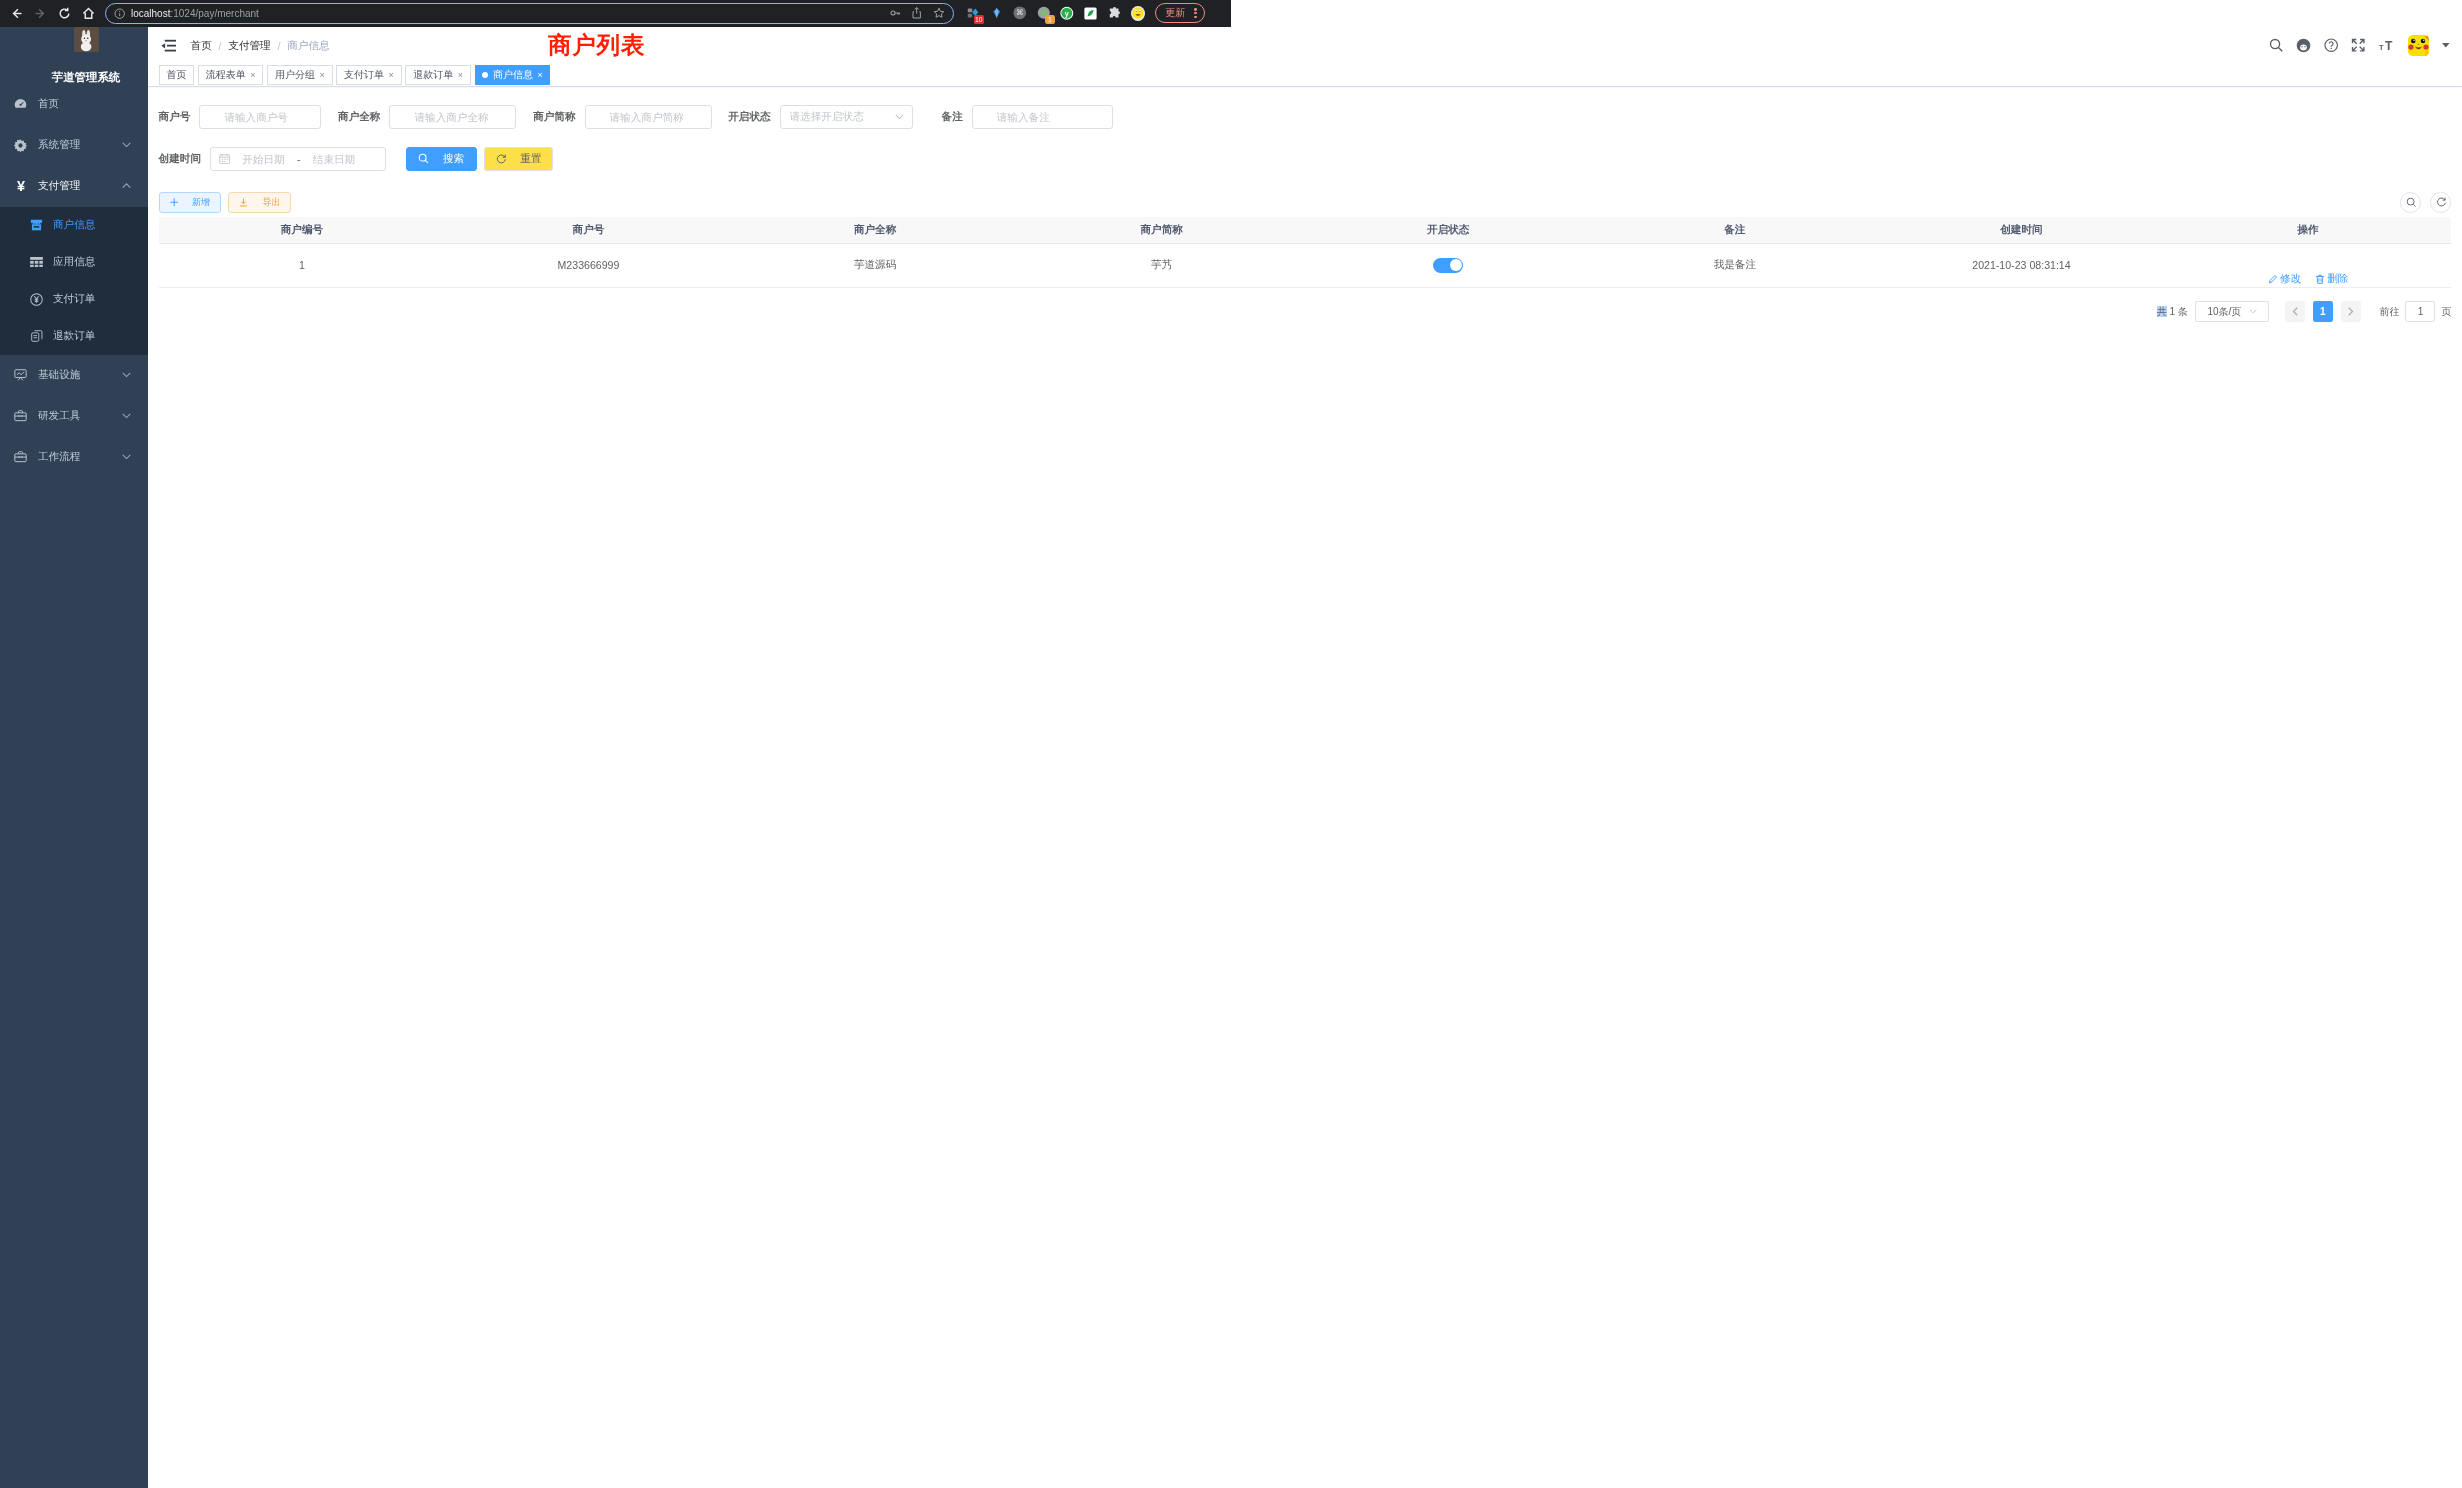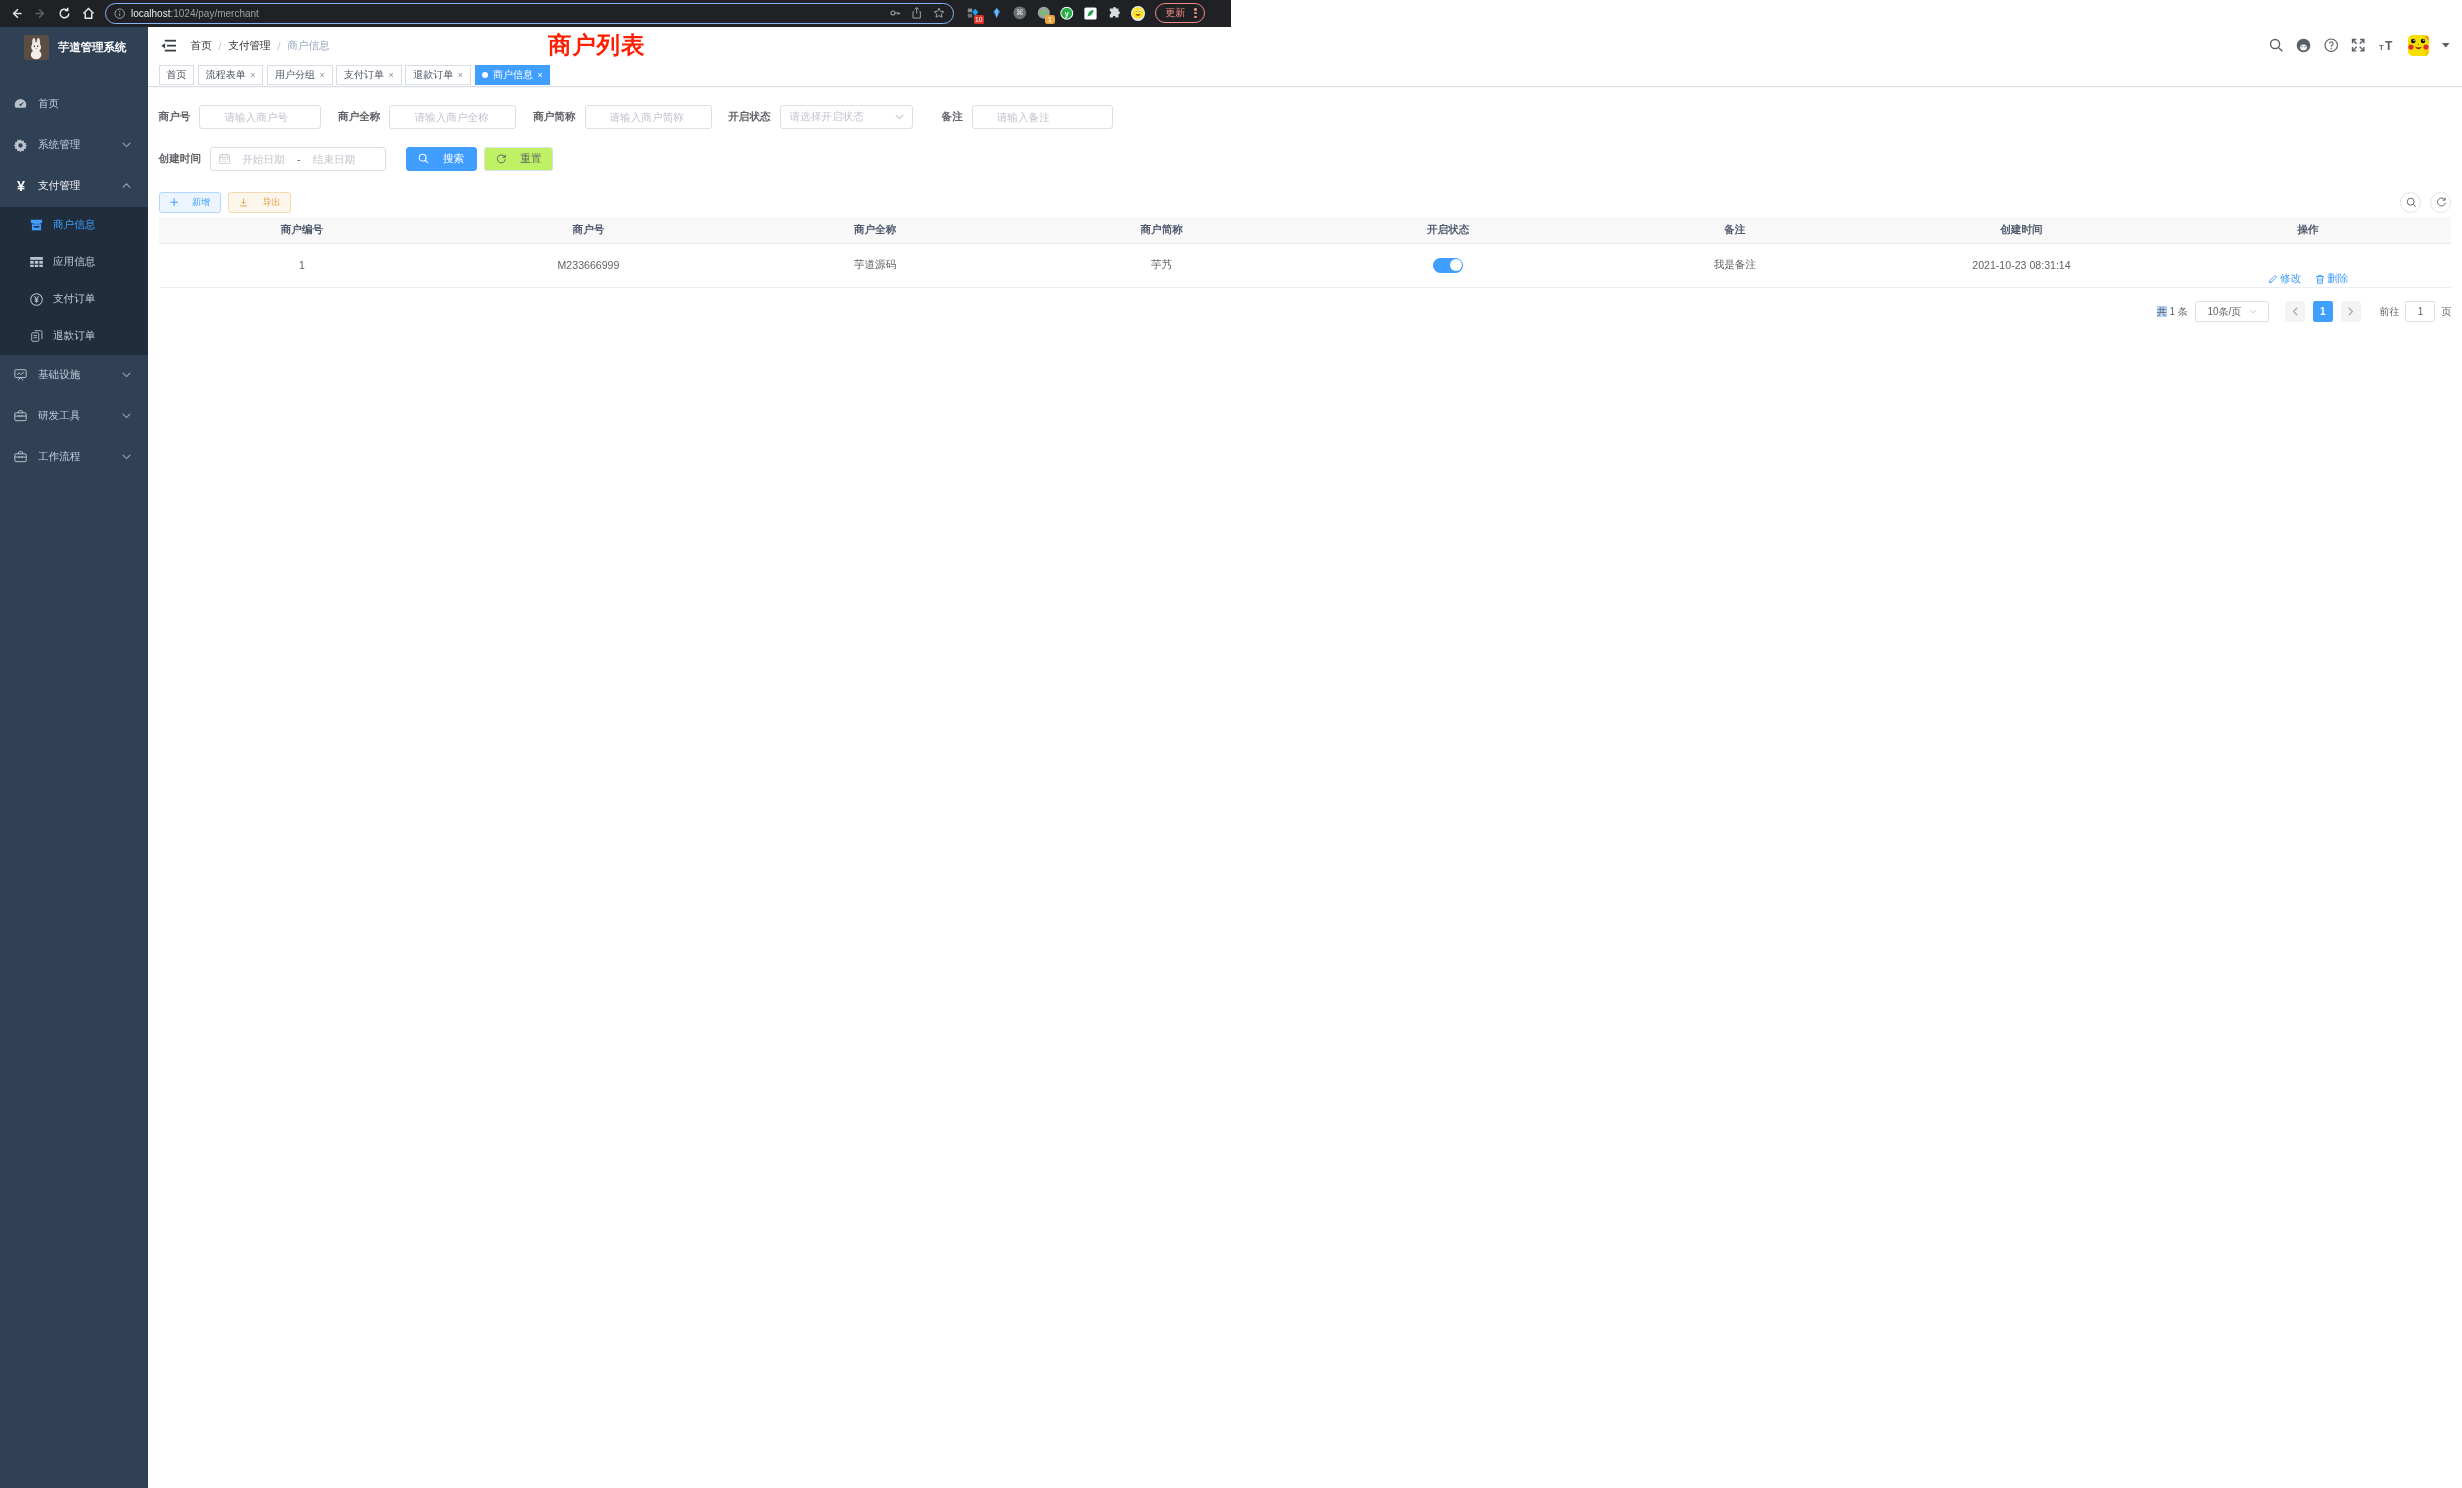--- a/index.html
+++ b/index.html
@@ -30,21 +30,21 @@
   .badge.red{background:#d93025;}
   .badge.orange{background:#e8a33d;border-radius:2.3px;}
   .emoji-face{width:15px;height:15px;border-radius:50%;background:#e8eaed;display:flex;align-items:center;justify-content:center;}
   .update-pill{margin-left:7.6px;height:20px;border:1.1px solid var(--update-red);border-radius:10px;display:flex;align-items:center;gap:9px;padding:0 7.6px 0 9px;color:var(--update-red);font-size:10px;}
   .dots{display:flex;flex-direction:column;gap:1.5px;}
   .dots i{width:2.3px;height:2.3px;border-radius:50%;background:var(--update-red);}
 
   
   .app{position:absolute;top:26.5px;left:0;right:0;bottom:0;display:flex;}
   .sidebar{width:148px;background:var(--sidebar-bg);color:var(--sidebar-text);flex:none;display:flex;flex-direction:column;}
-  .logo-row{height:42px;display:flex;align-items:center;gap:9px;padding-left:24px;}
+  .logo-row{height:42px;display:flex;align-items:center;gap:18px;padding-left:24px;flex-direction:column;}
   .logo-img{width:25px;height:25px;border-radius:2.3px;overflow:hidden;flex:none;}
   .logo-title{color:#fff;font-size:11.4px;font-weight:700;white-space:nowrap;}
   .menu{margin-top:15px;}
   .menu-item{height:41px;display:flex;align-items:center;padding-left:14.4px;cursor:pointer;font-size:10.6px;}
   .menu-item .mi-icon{width:13px;margin-right:10.6px;display:flex;justify-content:center;color:#b9c2cc;}
   .menu-item .mi-label{flex:1;}
   .menu-item .mi-chevron{margin-right:16.7px;color:#9aa5b4;}
   .menu-item.open{color:#f4f4f5;}
   .submenu{background:var(--submenu-bg);}
   .submenu .menu-item{height:37px;padding-left:30px;}
@@ -82,21 +82,21 @@
   .f-group{display:flex;align-items:center;}
   .gap{width:16.7px;flex:none;}
   .f-select{height:24px;width:133px;border:0.8px solid var(--border);border-radius:3px;display:flex;align-items:center;padding:0 7.6px 0 9px;color:var(--placeholder);background:#fff;cursor:pointer;}
   .f-select span{flex:1;font-family:Liberation Serif, serif;}
   .daterange{height:24px;width:176px;border:0.8px solid var(--border);border-radius:3px;display:flex;align-items:center;padding:0 7.6px;color:var(--placeholder);background:#fff;gap:4.5px;}
   .daterange input{border:none;outline:none;width:58px;text-align:center;font-size:10.6px;font-family:inherit;color:var(--text);background:transparent;}
   .daterange input::placeholder{color:var(--placeholder);}
   .daterange .range-sep{color:#606266;}
   .btn{display:inline-flex;align-items:center;justify-content:center;gap:14px;border-radius:3px;cursor:pointer;font-family:inherit;}
   .btn-search{height:24px;padding:0 11.4px;background:var(--primary);color:#fff;border:0.8px solid var(--primary);font-size:10.6px;margin-left:20px;}
-  .btn-reset{height:24px;padding:0 10.6px;background:#bef264;color:var(--text);border:0.8px solid var(--border);font-size:10.6px;margin-left:7.6px;}
+  .btn-reset{height:24px;padding:0 10.6px;background:#fde047;color:var(--text);border:0.8px solid var(--border);font-size:10.6px;margin-left:7.6px;}
 
   .toolbar-row{display:flex;align-items:center;margin-top:21px;}
   .btn-add{height:21px;padding:0 10px;font-size:9px;background:var(--add-bg);border:0.8px solid var(--add-border);color:var(--primary);}
   .btn-export{height:21px;padding:0 10px;font-size:9px;background:var(--export-bg);border:0.8px solid var(--export-border);color:var(--export-text);margin-left:7.6px;}
   .toolbar-right{margin-left:auto;display:flex;align-items:center;gap:9px;}
   .circle-btn{width:21px;height:21px;border-radius:50%;border:0.8px solid #e0e3e9;background:#fff;display:flex;align-items:center;justify-content:center;color:#5a5e66;cursor:pointer;}
 
   
   table.grid{width:100%;border-collapse:collapse;margin-top:4.5px;table-layout:fixed;}
   table.grid th{background:var(--thead-bg);height:26px;font-size:10.6px;color:var(--thead-text);font-weight:700;text-align:center;border-bottom:0.8px solid #e6e9ee;}

